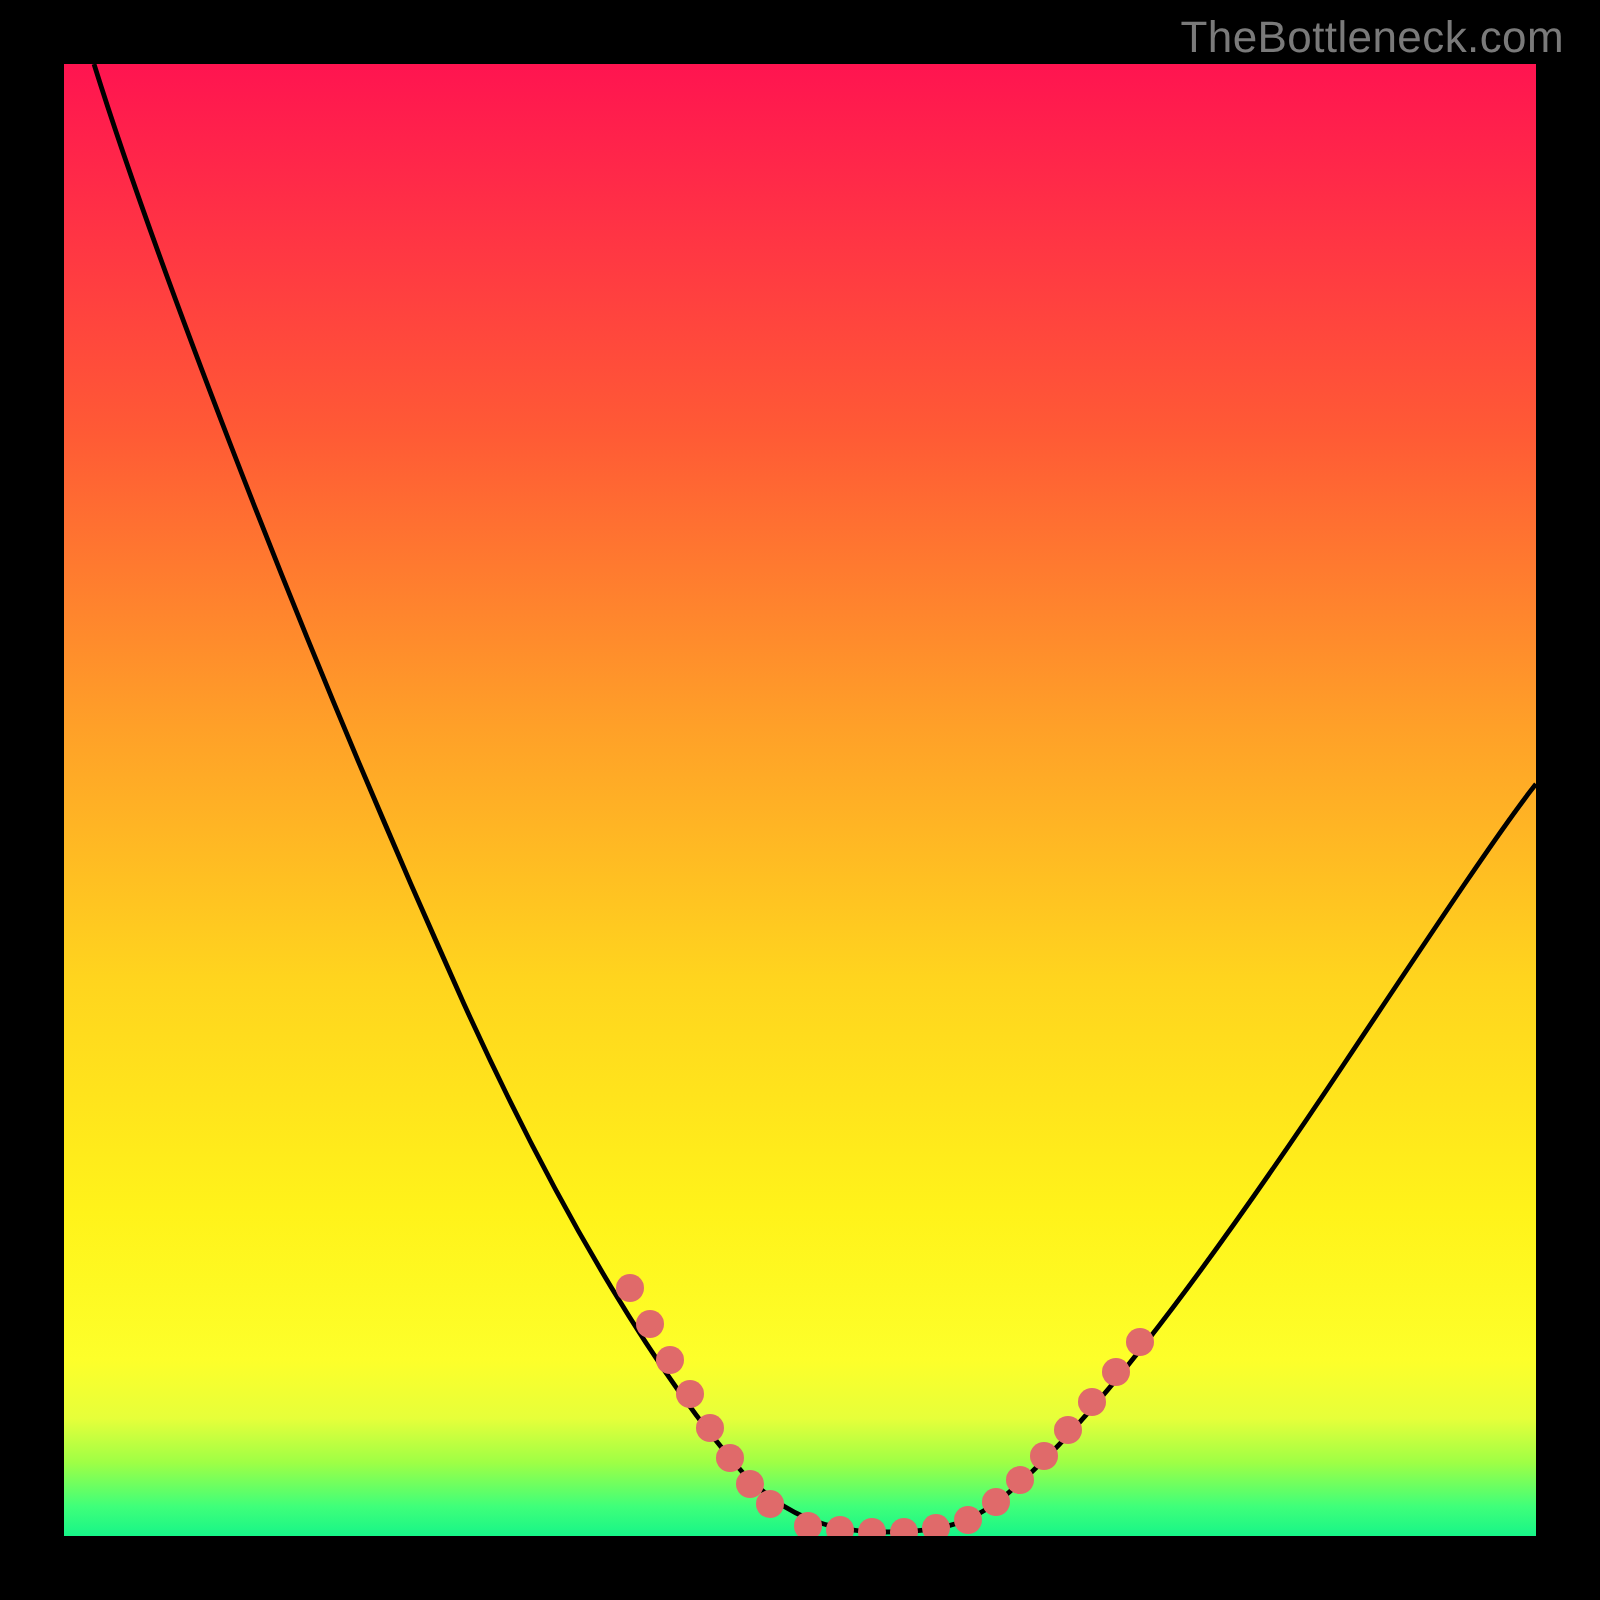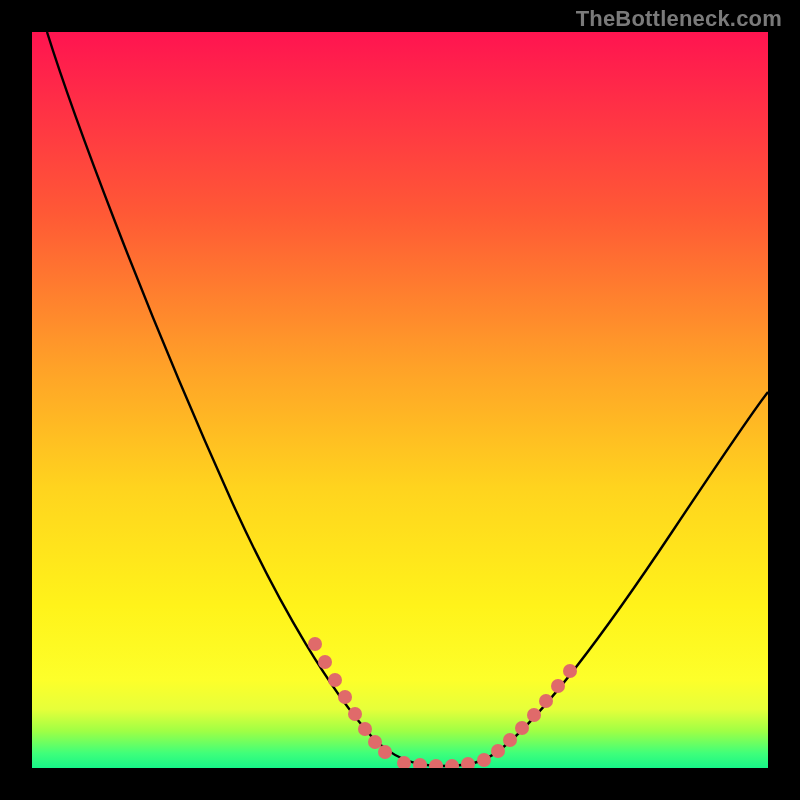--- a/index.html
+++ b/index.html
@@ -41,21 +41,20 @@
       #17f588 100%
     );
   }
   .watermark {
     position: absolute;
     top: 6px;
     right: 18px;
     color: #7a7a7a;
     font-size: 22px;
     letter-spacing: 0.2px;
-    font-weight: bold;
   }
   svg.curve {
     position: absolute;
     left: 0;
     top: 0;
     width: 736px;
     height: 736px;
   }
 </style>
 </head>

